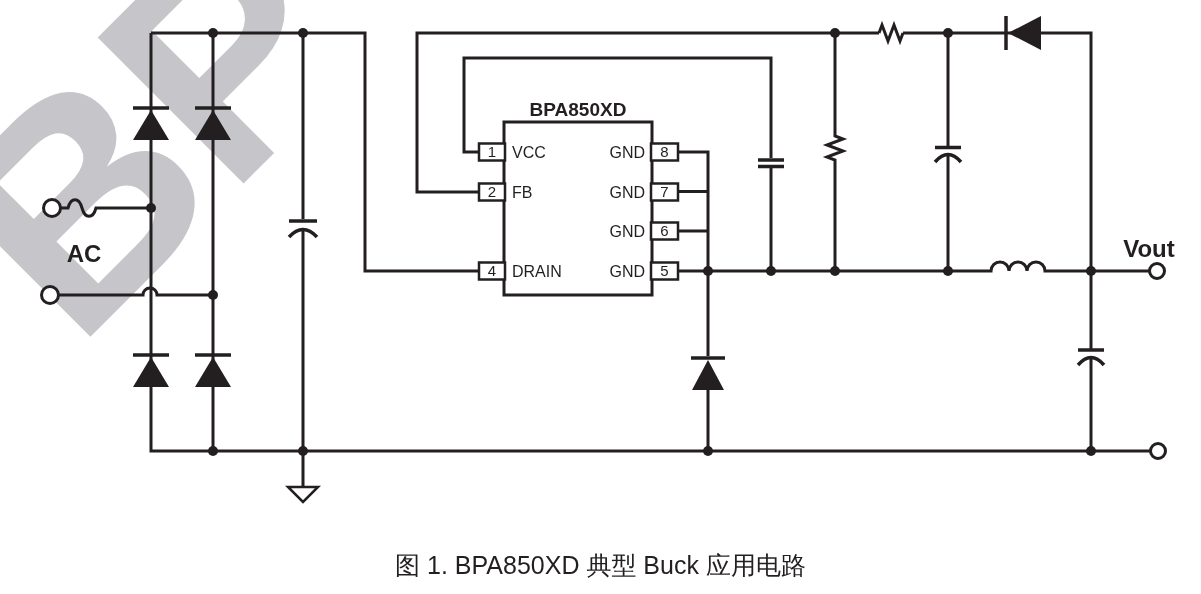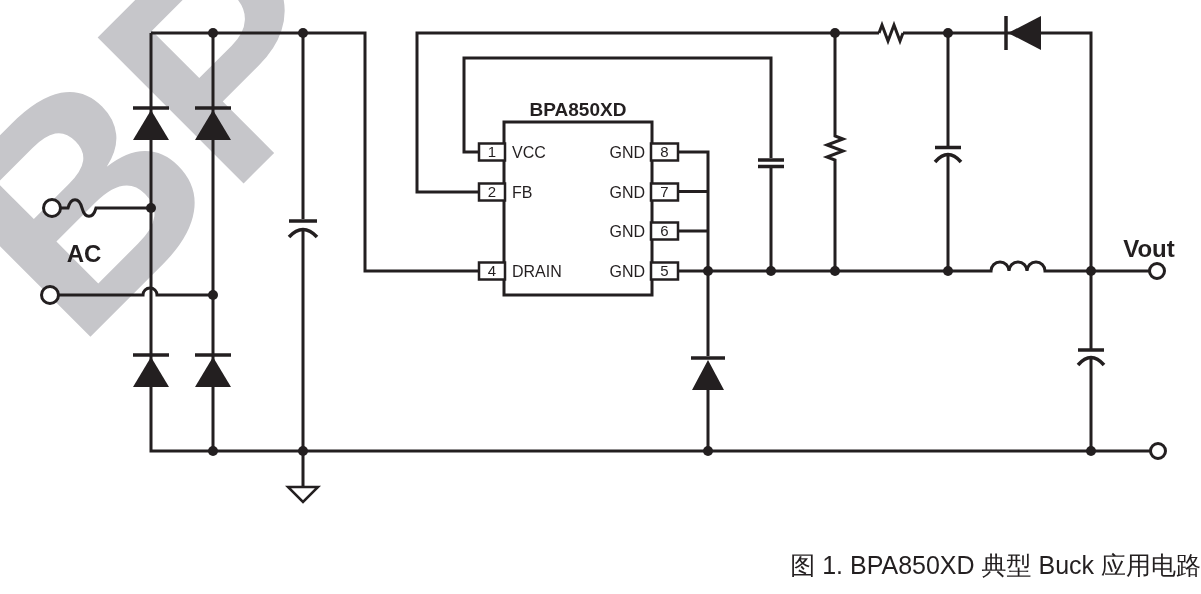--- a/index.html
+++ b/index.html
@@ -10,21 +10,21 @@
   .watermark{
     position:absolute;left:-150px;top:-170px;width:600px;height:600px;
     display:flex;align-items:center;justify-content:center;
     transform:rotate(-45deg);
     font-weight:bold;font-size:300px;line-height:1;
     color:#c6c6ca;z-index:0;pointer-events:none;
   }
   .circuit{position:absolute;left:5px;top:0;z-index:1;text-decoration:underline;}
   .caption{
     position:absolute;left:0;top:549px;width:100%;
-    text-align:right;font-size:25px;font-weight:500;color:#231f20;z-index:2;
+    text-align:center;font-size:25px;font-weight:500;color:#231f20;z-index:2;
   }
   svg text{font-family:"Liberation Sans",sans-serif;fill:#231f20;}
   .t-ictitle{font-size:19px;font-weight:bold;}
   .t-pin{font-size:15px;}
   .t-pinname{font-size:16px;}
   .t-bold{font-size:24px;font-weight:bold;}
 </style>
 </head>
 <body>
 

